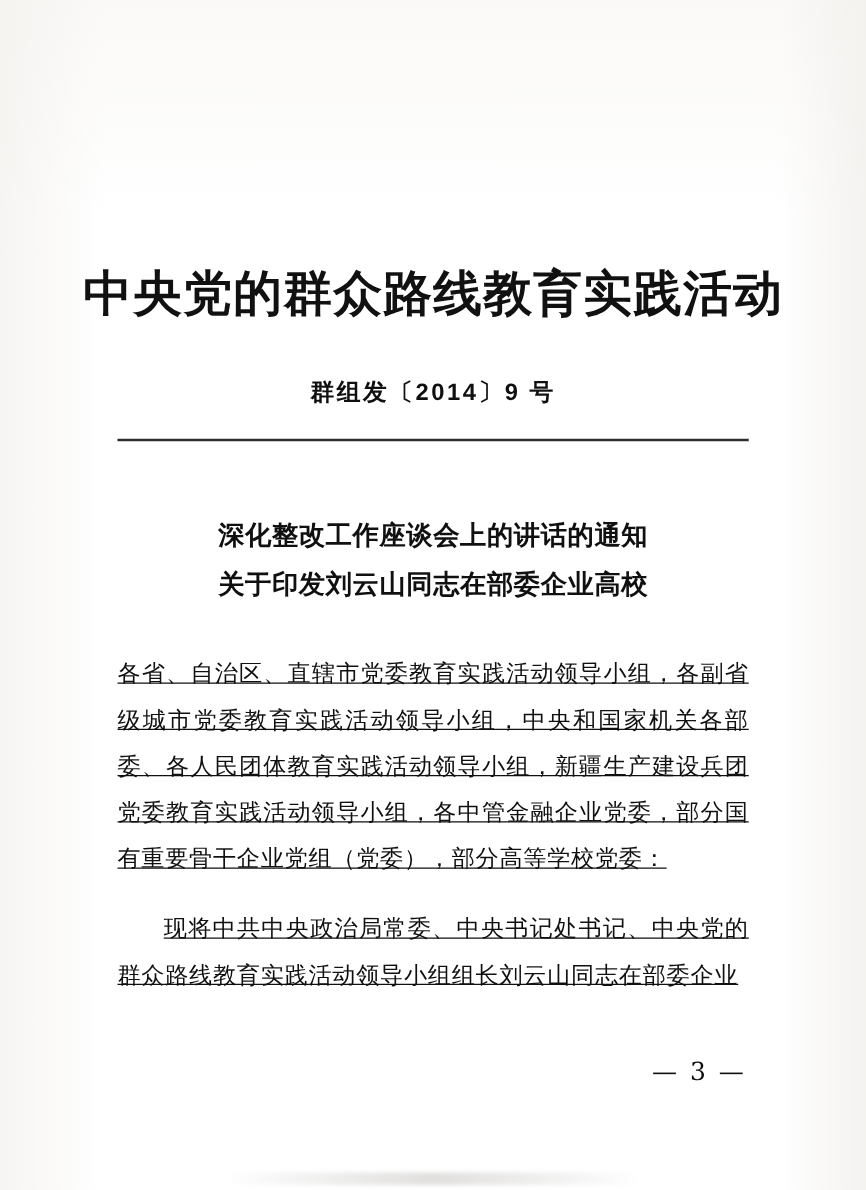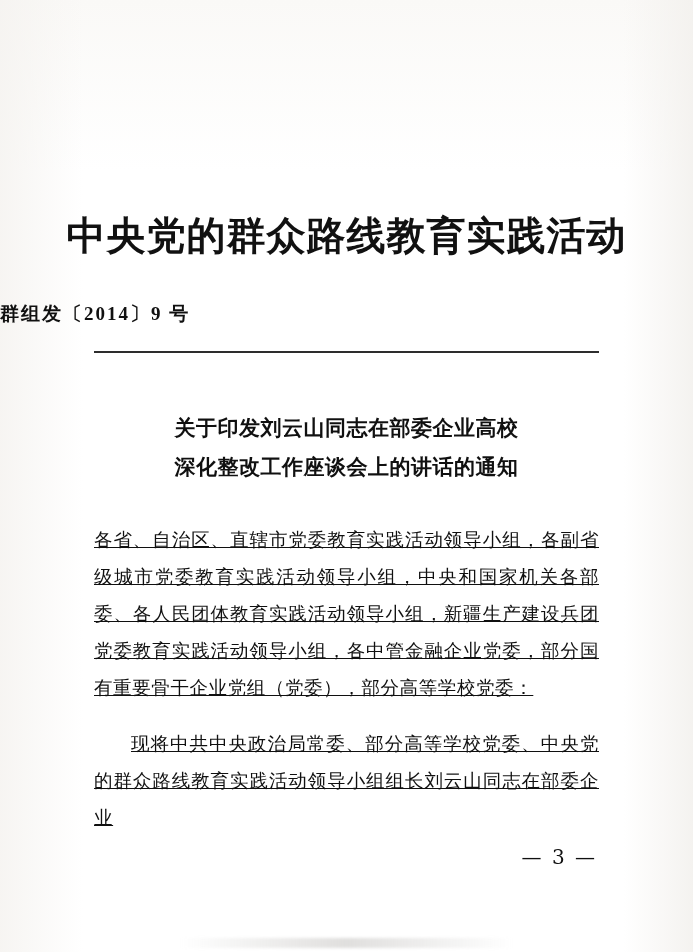--- a/index.html
+++ b/index.html
@@ -45,26 +45,26 @@
     letter-spacing: 1px;
     white-space: nowrap;
   }
   .masthead-line.second {
     letter-spacing: 11px;
     padding-left: 11px;
     font-size: 39px;
   }
 
   .doc-number {
-    text-align: left;
+    text-align: center;
     margin-top: 38px;
     font-size: 19px;
     font-weight: 700;
     letter-spacing: 2px;
-    font-family: Liberation Serif, serif;
+    font-family: Liberation Sans, sans-serif;
   }
 
   .rule {
     margin: 24px auto 0 auto;
     width: 505px;
     height: 2px;
     background: #1b1b1b;
     opacity: 0.92;
   }
 
@@ -125,27 +125,27 @@
 
     <div class="masthead">
       <div class="masthead-line first">中央党的群众路线教育实践活动</div>
     </div>
 
     <div class="doc-number">群组发〔2014〕9 号</div>
 
     <div class="rule"></div>
 
     <div class="title-block">
+      <div class="title-line">深化整改工作座谈会上的讲话的通知</div>
       <div class="title-line">关于印发刘云山同志在部委企业高校</div>
-      <div class="title-line">深化整改工作座谈会上的讲话的通知</div>
     </div>
 
     <div class="body-block">
       <p class="body-para">各省、自治区、直辖市党委教育实践活动领导小组，各副省级城市党委教育实践活动领导小组，中央和国家机关各部委、各人民团体教育实践活动领导小组，新疆生产建设兵团党委教育实践活动领导小组，各中管金融企业党委，部分国有重要骨干企业党组（党委），部分高等学校党委：</p>
-      <p class="body-para indent">现将中共中央政治局常委、部分高等学校党委、中央党的群众路线教育实践活动领导小组组长刘云山同志在部委企业</p>
+      <p class="body-para indent">现将中共中央政治局常委、中央书记处书记、中央党的群众路线教育实践活动领导小组组长刘云山同志在部委企业</p>
     </div>
 
   </div>
 
   <div class="page-number">— 3 —</div>
 
   <div class="bottom-smudge"></div>
 </div>
 
 </body></html>

